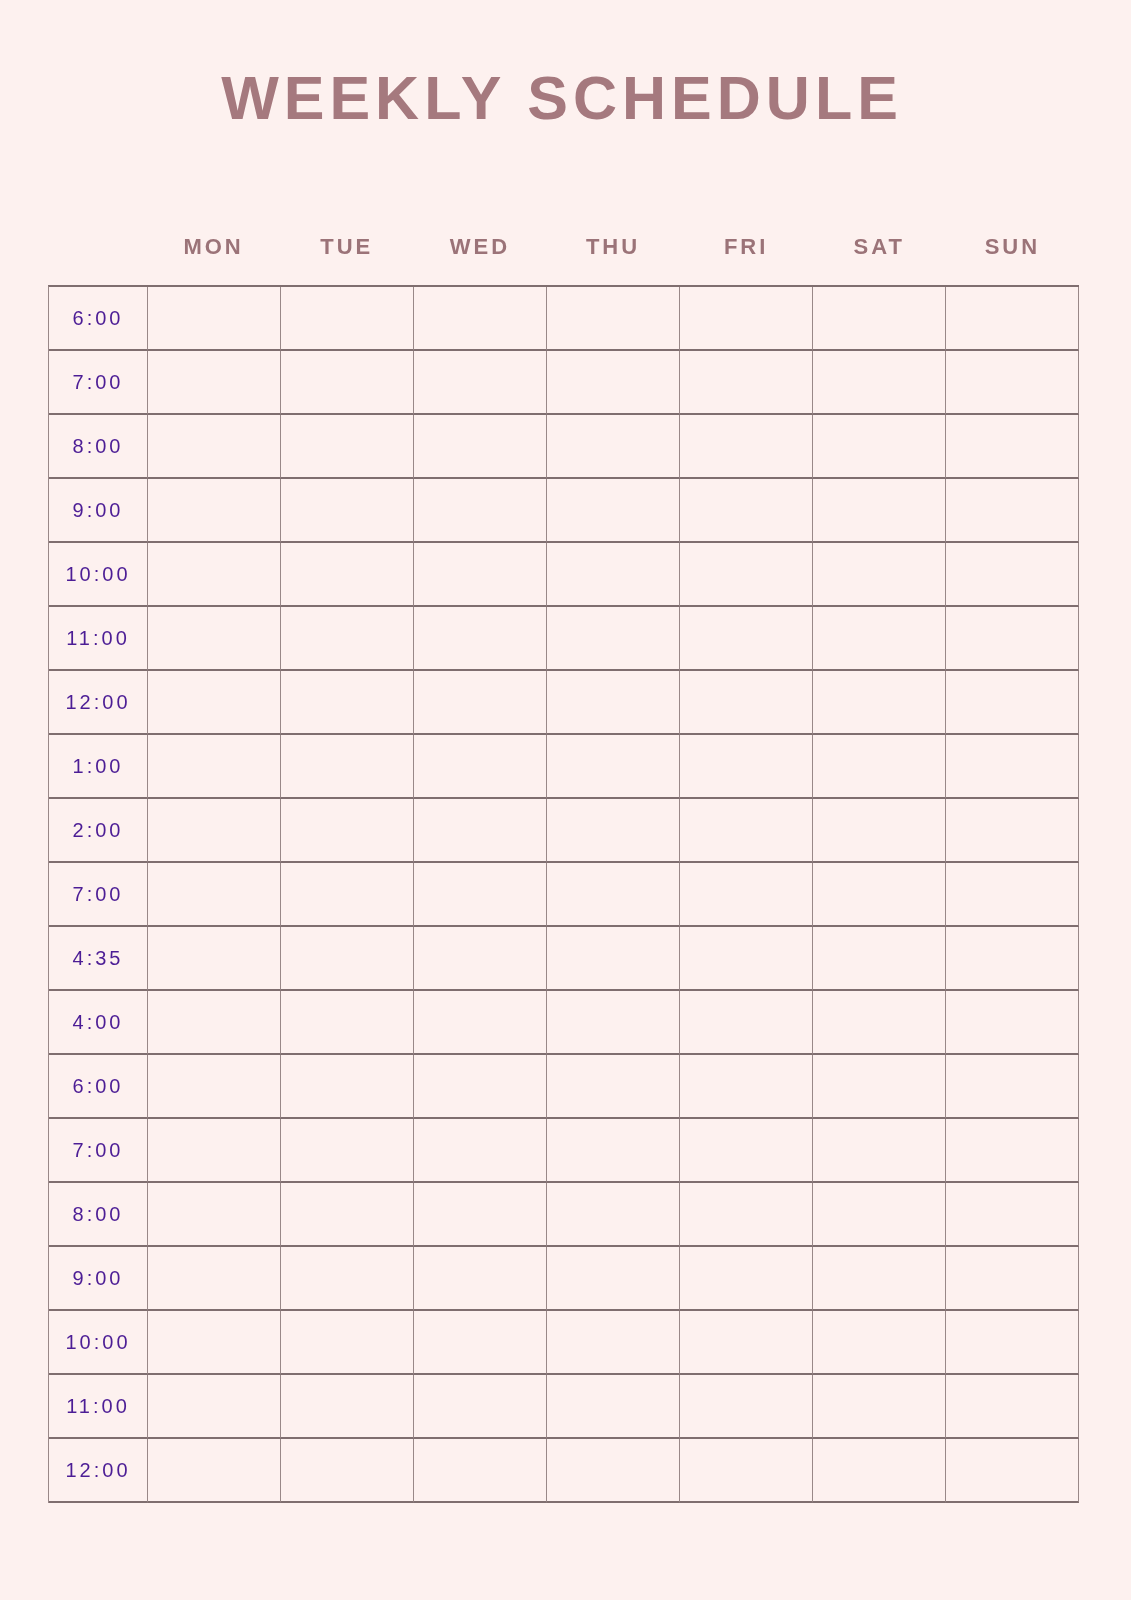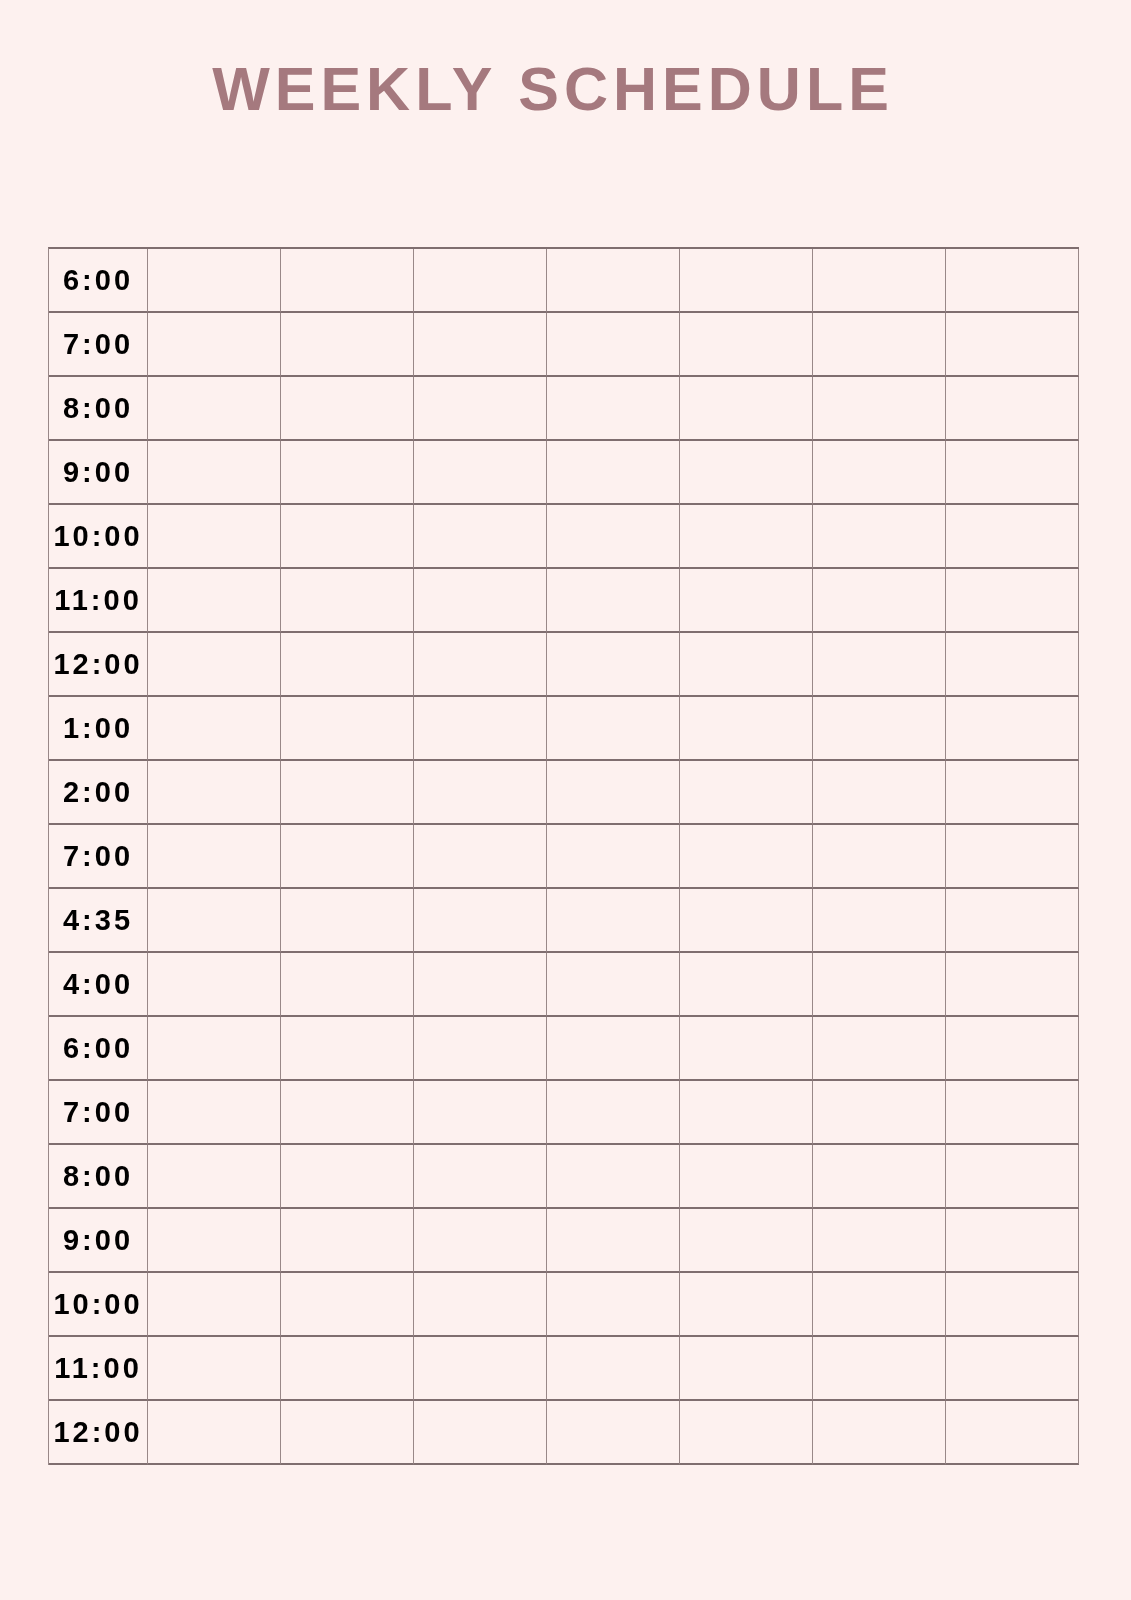--- a/index.html
+++ b/index.html
@@ -9,21 +9,21 @@
   }
   body {
     width: 1131px;
     height: 1600px;
     position: relative;
     background: #fdf1ef;
     font-family: "Liberation Sans", sans-serif;
     overflow: hidden;
   }
   h1.title {
-    margin: 3px;
+    margin: 12px;
     position: absolute;
     top: 56px;
     left: 0;
     width: 1100px;
     text-align: center;
     font-size: 61px;
     line-height: 1;
     font-weight: bold;
     letter-spacing: 5px;
     color: #a5797e;
@@ -57,33 +57,43 @@
   }
   .grid > div {
     border-right: 1px solid #998888;
     border-bottom: 2px solid #7f6e6f;
     background: transparent;
   }
   .time-cell {
     display: flex;
     align-items: center;
     justify-content: center;
-    font-size: 29px;
+    font-size: 20px;
     letter-spacing: 3px;
-    color: #000000;
-    font-weight: bold;
+    color: #4c1d95;
+    font-weight: normal;
   }
 </style>
 </head>
 <body>
 
 <div class="page">
   <h1 class="title">WEEKLY SCHEDULE</h1>
 
   <div class="sched">
+    <div class="day-header-row" id="dayHeaderRow">
+        <div class="corner"></div>
+        <div class="day-header">MON</div>
+        <div class="day-header">TUE</div>
+        <div class="day-header">WED</div>
+        <div class="day-header">THU</div>
+        <div class="day-header">FRI</div>
+        <div class="day-header">SAT</div>
+        <div class="day-header">SUN</div>
+      </div>
     <div class="grid" id="scheduleGrid">
         <div class="time-cell">6:00</div>
         <div class="cell"></div>
         <div class="cell"></div>
         <div class="cell"></div>
         <div class="cell"></div>
         <div class="cell"></div>
         <div class="cell"></div>
         <div class="cell"></div>
         <div class="time-cell">7:00</div>

